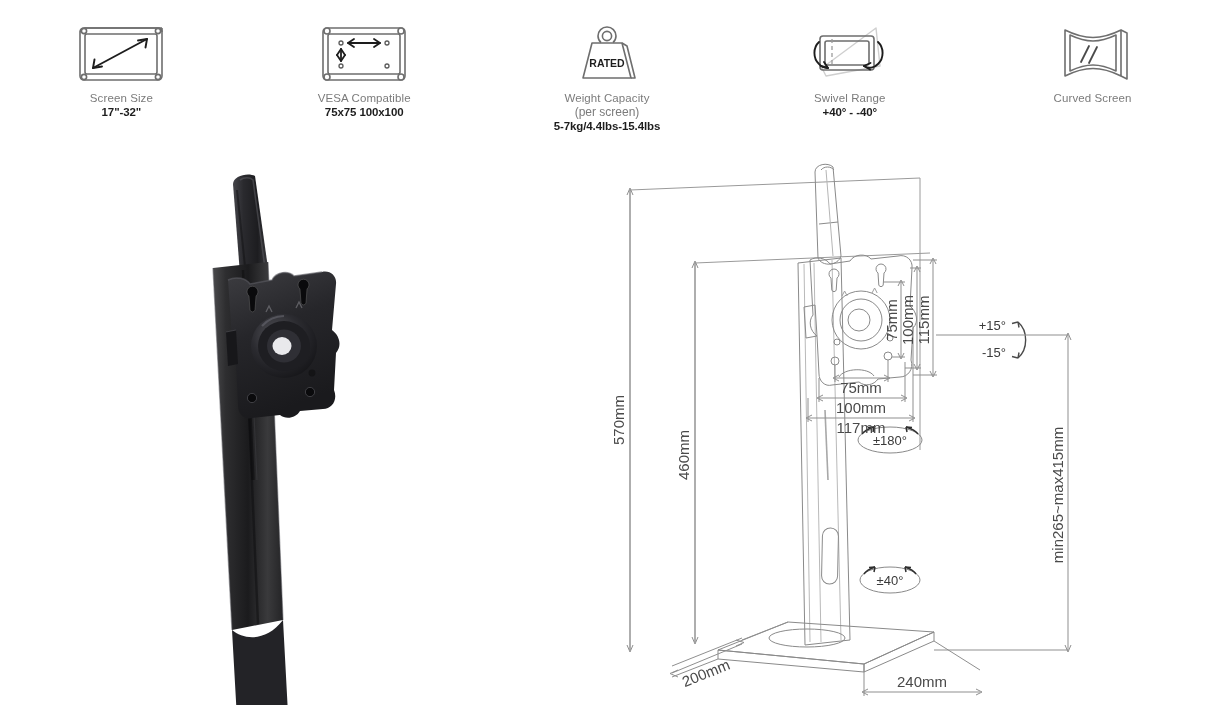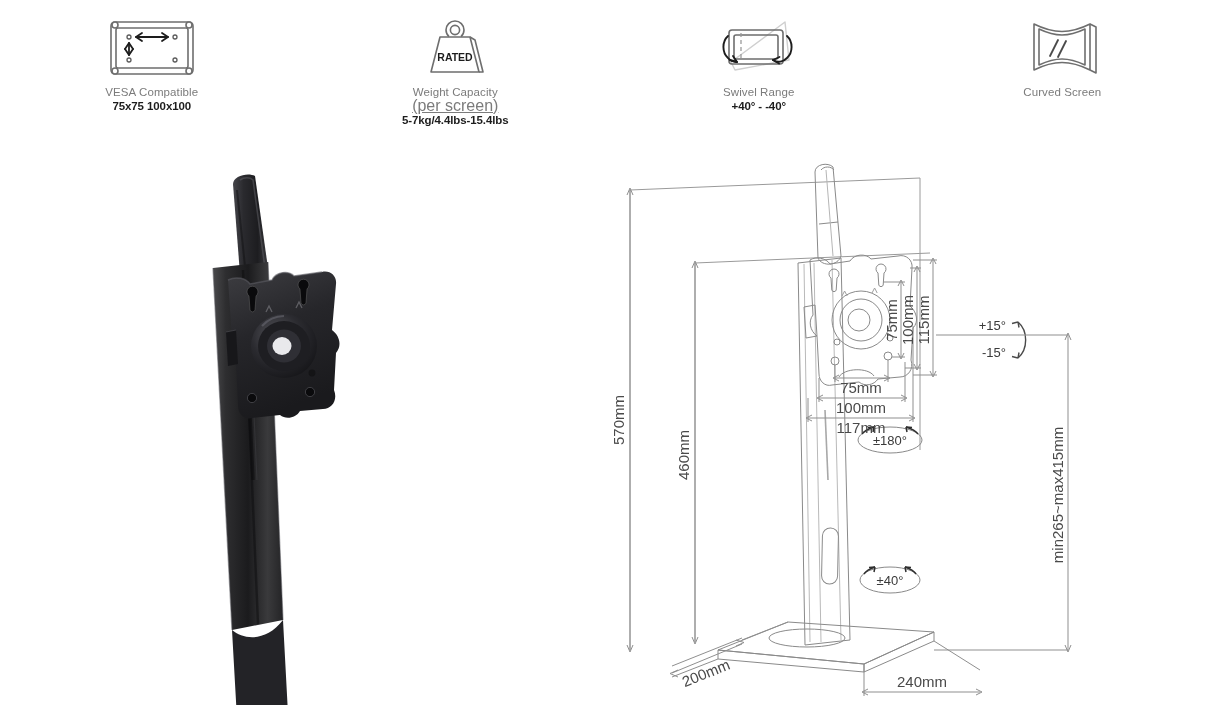--- a/index.html
+++ b/index.html
@@ -3,26 +3,26 @@
 <meta charset="utf-8">
 <style>
   html,body{margin:0;padding:0;background:#ffffff;}
   body{width:1214px;height:705px;position:relative;overflow:hidden;
        font-family:"Liberation Sans","DejaVu Sans",sans-serif;color:#3b3b3b;}
 
   
   #feature-strip{position:absolute;left:0;top:0;width:1214px;height:148px;
                  display:flex;align-items:flex-start;}
   .feature{flex:1 1 0;display:flex;flex-direction:column;align-items:center;
-           text-align:center;padding-top:16px;}
+           text-align:center;padding-top:22px;}
   .feat-icon{height:62px;display:flex;align-items:center;justify-content:center;}
   .feat-icon svg{display:block;overflow:visible;}
   .feat-label{font-size:11.5px;color:#7b7b7b;line-height:14px;margin-top:7px;
               letter-spacing:.1px;white-space:nowrap;}
-  .feat-sub{font-size:16px;color:#7b7b7b;line-height:14px;white-space:nowrap;text-decoration:underline;}
+  .feat-sub{font-size:12px;color:#7b7b7b;line-height:14px;white-space:nowrap;}
   .feat-value{font-size:11.5px;color:#1d1d1d;font-weight:bold;line-height:14.5px;
               white-space:nowrap;letter-spacing:-.1px;}
 
   
   #photo-panel{position:absolute;left:0;top:150px;width:600px;height:555px;}
   #photo-panel svg{position:absolute;left:0;top:0;}
 
   
   #drawing-panel{position:absolute;left:600px;top:150px;width:614px;height:555px;}
   #drawing-panel svg{position:absolute;left:0;top:0;}
@@ -30,20 +30,42 @@
   .dimtxt{font-family:"Liberation Sans","DejaVu Sans",sans-serif;
           font-size:15px;fill:#4a4a4a;}
   .angtxt{font-family:"Liberation Sans","DejaVu Sans",sans-serif;
           font-size:13px;fill:#3a3a3a;}
 </style>
 </head>
 <body>
 
 <div id="feature-strip">
 
+  <div class="feature">
+    <div class="feat-icon">
+      <svg width="100" height="62" viewBox="0 0 100 62">
+        <g fill="none" stroke="#6e6e6e" stroke-width="1.6" stroke-linejoin="round">
+          <rect x="9" y="6" width="82" height="52" rx="4"></rect>
+          <rect x="14" y="12" width="72" height="40" rx="2"></rect>
+          <path d="M9 10 L14 6 L91 6 M91 6 L91 10"></path>
+          <circle cx="13" cy="9" r="2.6" fill="#fff"></circle>
+          <circle cx="87" cy="9" r="2.6" fill="#fff"></circle>
+          <circle cx="13" cy="55" r="2.6" fill="#fff"></circle>
+          <circle cx="87" cy="55" r="2.6" fill="#fff"></circle>
+        </g>
+        <g stroke="#1d1d1d" stroke-width="1.9" fill="none" stroke-linecap="round">
+          <line x1="22" y1="46" x2="76" y2="17"></line>
+          <path d="M22 46 l9 -1.5 M22 46 l1.5 -8.5"></path>
+          <path d="M76 17 l-9 1.5 M76 17 l-1.5 8.5"></path>
+        </g>
+      </svg>
+    </div>
+    <div class="feat-label">Screen Size</div>
+    <div class="feat-value">17"-32"</div>
+  </div>
 
   <div class="feature">
     <div class="feat-icon">
       <svg width="100" height="62" viewBox="0 0 100 62">
         <g fill="none" stroke="#6e6e6e" stroke-width="1.6" stroke-linejoin="round">
           <rect x="9" y="6" width="82" height="52" rx="4"></rect>
           <rect x="14" y="12" width="72" height="40" rx="2"></rect>
           <circle cx="13" cy="9" r="3" fill="#fff"></circle>
           <circle cx="87" cy="9" r="3" fill="#fff"></circle>
           <circle cx="13" cy="55" r="3" fill="#fff"></circle>

